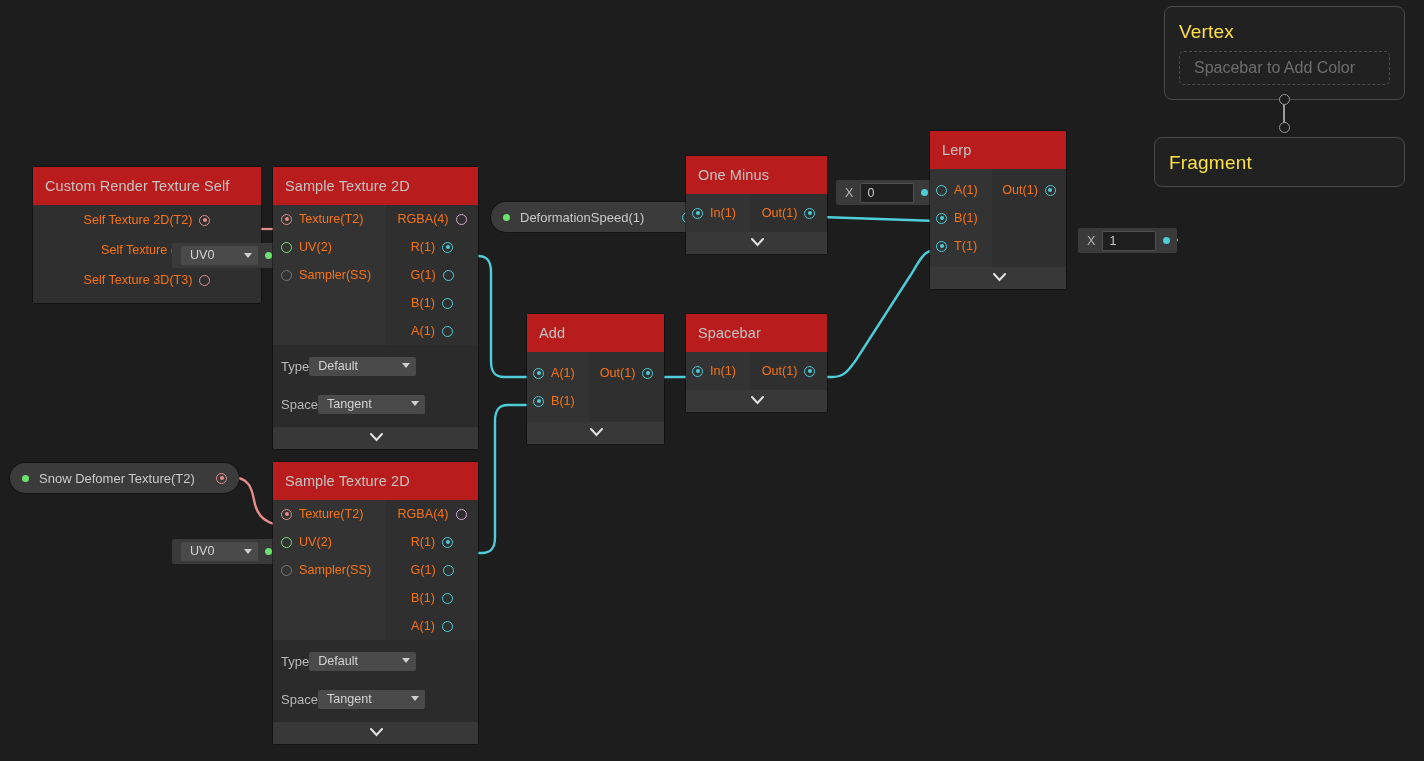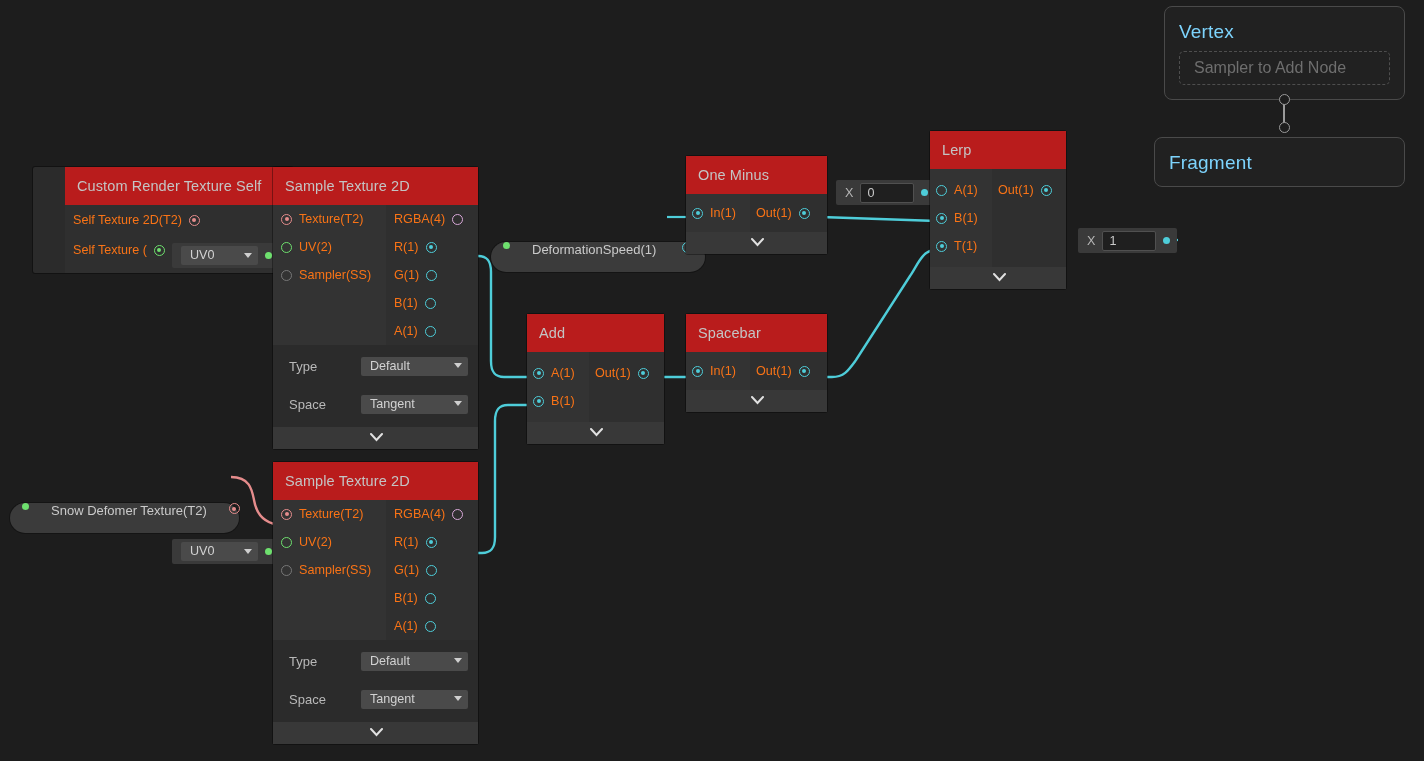--- a/index.html
+++ b/index.html
@@ -17,60 +17,60 @@
   
   .node{position:absolute;background:#2b2b2b;border-radius:2px;box-shadow:0 0 0 1px rgba(0,0,0,.35);}
   .node .title{
     background:#b91c1c;color:#c4c4c4;font-size:14.5px;
     padding:11px 0 11px 12px;letter-spacing:.1px;
   }
   .ports{display:flex;background:#2b2b2b;}
   .ports .col-in{flex:0 0 auto;background:#333333;min-width:110px;}
   .ports .col-out{flex:1 1 auto;background:#2f2f2f;}
   .prow{display:flex;align-items:center;height:28px;padding:0 8px;gap:7px;}
-  .prow.out{justify-content:flex-start;}
+  .prow.out{justify-content:center;}
   .plabel{font-size:12.6px;color:#f97316;white-space:nowrap;}
   .footer{background:#383838;height:22px;display:flex;align-items:center;justify-content:center;}
   .chev{display:block;width:11px;height:11px;}
   .chev svg{display:block;}
 
   
   .slot{width:11px;height:11px;border-radius:50%;box-sizing:border-box;border:1.6px solid #555;flex:0 0 auto;position:relative;}
   .slot.filled::after{content:"";position:absolute;left:50%;top:50%;width:4px;height:4px;margin:-2px 0 0 -2px;border-radius:50%;background:currentColor;}
   .slot.c-cyan{border-color:#4ecdd9;color:#4ecdd9;}
   .slot.c-red{border-color:#e58c8c;color:#e58c8c;}
   .slot.c-green{border-color:#6ee06e;color:#6ee06e;}
   .slot.c-pink{border-color:#d9a8d9;color:#d9a8d9;}
   .slot.c-grey{border-color:#777;color:#aaa;}
   .slot.c-yellow{border-color:#d6d66a;color:#d6d66a;}
 
   
-  .ddrow{display:flex;align-items:center;justify-content:space-between;padding:4px 10px 4px 16px;height:22px;}
+  .ddrow{display:flex;align-items:center;padding:4px 10px 4px 8px;height:22px;}
   .ddlabel{font-size:13px;color:#b9b9b9;}
   .dd{background:#4a4a4a;color:#d2d2d2;font-size:12.6px;border-radius:2px;
       padding:2px 6px 3px 9px;min-width:92px;display:flex;align-items:center;justify-content:space-between;}
   .dd .cap{width:0;height:0;border-left:4.5px solid transparent;border-right:4.5px solid transparent;border-top:5px solid #cfcfcf;margin-left:8px;}
   .settings{background:#2b2b2b;padding:6px 0 8px 0;}
 
   
-  .pill{position:absolute;display:flex;gap:22px;
-    background:#3b3b3b;border-radius:16px;padding:0 12px;height:30px;box-shadow:0 0 0 1px rgba(0,0,0,.3);margin-top:40px;}
+  .pill{position:absolute;display:flex;align-items:center;gap:10px;
+    background:#3b3b3b;border-radius:16px;padding:0 12px;height:30px;box-shadow:0 0 0 1px rgba(0,0,0,.3);}
   .pill .dot{width:7px;height:7px;border-radius:50%;background:#6ee06e;flex:0 0 auto;}
   .pill .ptext{font-size:13px;color:#cacaca;white-space:nowrap;}
 
   
   .vbox{position:absolute;display:flex;align-items:center;background:#3a3a3a;border-radius:2px;height:25px;padding:0 7px 0 9px;gap:7px;}
   .vbox .vx{font-size:12.6px;color:#b6b6b6;}
   .vbox .vfield{background:#1f1f1f;border:1px solid #505050;border-radius:2px;color:#c9c9c9;
     font-size:12.6px;height:18px;line-height:18px;padding:0 6px;min-width:40px;}
   .vbox .vslot{width:7px;height:7px;border-radius:50%;background:#4ecdd9;}
 
   
   .master{position:absolute;background:#212121;border:1px solid #4a4a4a;border-radius:8px;}
-  .master .mtitle{color:#7dd3fc;font-size:19px;padding:14px 0 8px 14px;letter-spacing:.2px;}
+  .master .mtitle{color:#fde047;font-size:19px;padding:14px 0 8px 14px;letter-spacing:.2px;}
   .mslot-row{background:#333333;border-radius:3px;margin:0 14px 10px 14px;height:37px;
     display:flex;align-items:center;gap:10px;padding:0 12px;position:relative;}
   .mslot-row .mlabel{font-size:13.5px;color:#b9b9b9;}
   .addnode{border:1px dashed #4e4e4e;border-radius:5px;margin:0 14px 14px 14px;height:32px;
     display:flex;align-items:center;padding:0 14px;color:#6e6e6e;font-size:16px;}
   .stackdot{position:absolute;width:9px;height:9px;border-radius:50%;border:1.6px solid #9a9a9a;background:#1d1d1d;}
   .stackline{position:absolute;width:1.6px;background:#9a9a9a;}
 </style>
 </head>
 <body>
@@ -106,31 +106,35 @@
 
     <path d="M821,377 L832,377 C844,377 848,371 856,360 L910,276 C917,266 922,251 934,250" stroke="#4ecdd9" stroke-width="2.4" fill="none"></path>
 
     <path d="M912,192 L936,192" stroke="#4ecdd9" stroke-width="2.2" fill="none"></path>
 
     <path d="M1060,193 L1177,193" stroke="url(#gradBaseColor)" stroke-width="2.4" fill="none"></path>
 
     <path d="M1155,240 L1178,240" stroke="#4ecdd9" stroke-width="2.2" fill="none"></path>
   </svg>
 
-  <div class="node" style="left:33px;top:167px;width:228px;padding-left:32px;">
+  <div class="node" style="left:33px;top:167px;width:228px;">
     <div class="title">Custom Render Texture Self</div>
     <div class="ports" style="background:#2f2f2f;">
       <div class="col-out" style="background:#2f2f2f;">
         <div class="prow out" style="height:30px;">
           <span class="plabel">Self Texture 2D(T2)</span>
           <span class="slot c-red filled"></span>
         </div>
         <div class="prow out" style="height:30px;">
           <span class="plabel">Self Texture (</span>
           <span class="slot c-green filled"></span>
+        </div>
+        <div class="prow out" style="height:30px;">
+          <span class="plabel">Self Texture 3D(T3)</span>
+          <span class="slot c-red"></span>
         </div>
         <div style="height:8px;"></div>
       </div>
     </div>
   </div>
 
   <div class="vbox" style="left:172px;top:243px;height:25px;background:#3a3a3a;">
     <span class="dd" style="min-width:62px;">
       <span>UV0</span>
       <span class="cap"></span>
@@ -410,21 +414,21 @@
 
   <div class="vbox" style="left:1078px;top:228px;">
     <span class="vx">X</span>
     <span class="vfield">1</span>
     <span class="vslot"></span>
   </div>
 
   <div class="master" style="left:1164px;top:6px;width:239px;">
     <div class="mtitle">Vertex</div>
     <div class="addnode">
-      <span>Sampler to Add Node</span>
+      <span>Spacebar to Add Color</span>
     </div>
   </div>
 
   <div class="stackline" style="left:1283px;top:98px;height:28px;"></div>
   <div class="stackdot" style="left:1279px;top:94px;"></div>
   <div class="stackdot" style="left:1279px;top:122px;"></div>
 
   <div class="master" style="left:1154px;top:137px;width:249px;">
     <div class="mtitle">Fragment</div>
     <div style="height:4px;"></div>

